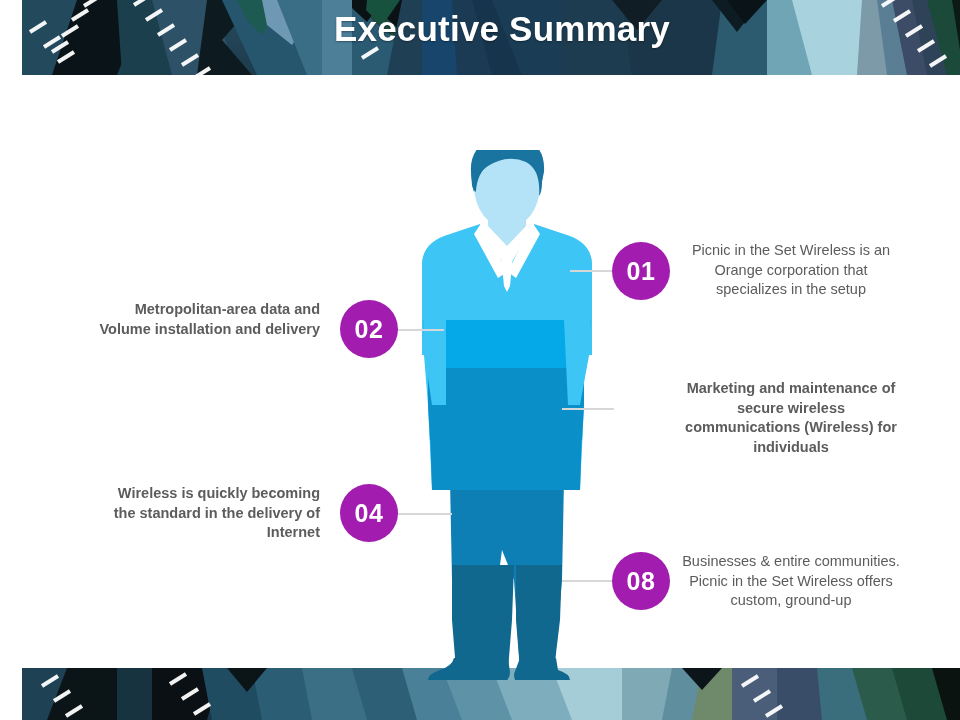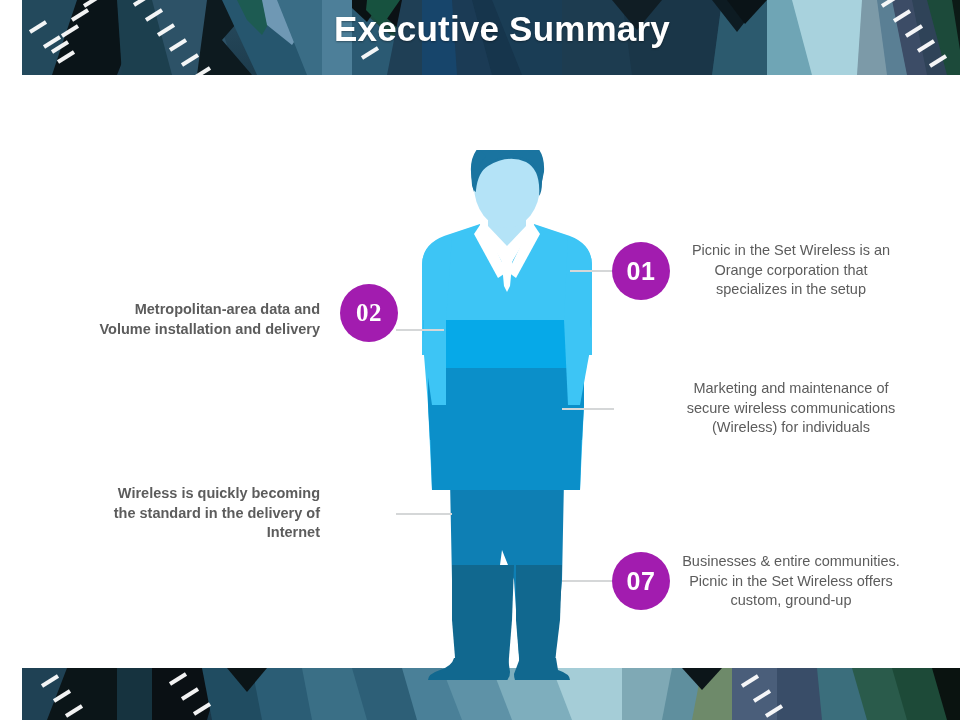--- a/index.html
+++ b/index.html
@@ -260,22 +260,23 @@
 
       <ellipse cx="105" cy="36" rx="33" ry="42" fill="#b4e3f7"></ellipse>
 
       <path d="M72,30 Q68,-8 106,-10 Q146,-10 140,32 Q140,42 137,46 Q139,20 124,12 Q106,4 86,16 Q76,22 74,40 Q72,44 72,30 Z" fill="#1a74a0"></path>
       <path d="M70,18 Q74,-12 108,-12 Q144,-12 142,22 L138,40 Q140,14 122,8 Q100,2 84,16 Q74,24 72,42 Q68,32 70,18 Z" fill="#1a74a0"></path>
       <path d="M70,30 Q66,10 76,-2 L84,6 Q72,18 74,42 Q70,40 70,30 Z" fill="#1a74a0"></path>
     </svg>
   </div>
 
   <div class="num-circle" style="left:590px; top:242px;">01</div>
-  <div class="num-circle" style="left:318px; top:284px;font-family:Liberation Serif, serif;">02</div>
-  <div class="num-circle" style="left:590px; top:552px;">07</div>
+  <div class="num-circle" style="left:318px; top:300px;">02</div>
+  <div class="num-circle" style="left:318px; top:484px;">04</div>
+  <div class="num-circle" style="left:590px; top:552px;">08</div>
 
   <div class="desc desc-right" style="left:658px; top:241px;">Picnic in the Set Wireless is an Orange corporation that specializes in the setup</div>
   <div class="desc desc-left" style="left:76px;  top:300px;">Metropolitan-area data and Volume installation and delivery</div>
-  <div class="desc desc-right" style="left:658px; top:379px;">Marketing and maintenance of secure wireless communications (Wireless) for individuals</div>
+  <div class="desc desc-right" style="left:658px; top:379px;font-weight:bold;">Marketing and maintenance of secure wireless communications (Wireless) for individuals</div>
   <div class="desc desc-right" style="left:658px; top:552px;">Businesses &amp; entire communities. Picnic in the Set Wireless offers custom, ground-up</div>
   <div class="desc desc-left" style="left:76px;  top:484px;">Wireless is quickly becoming the standard in the delivery of Internet</div>
 
 </div>
 
 </body></html>

